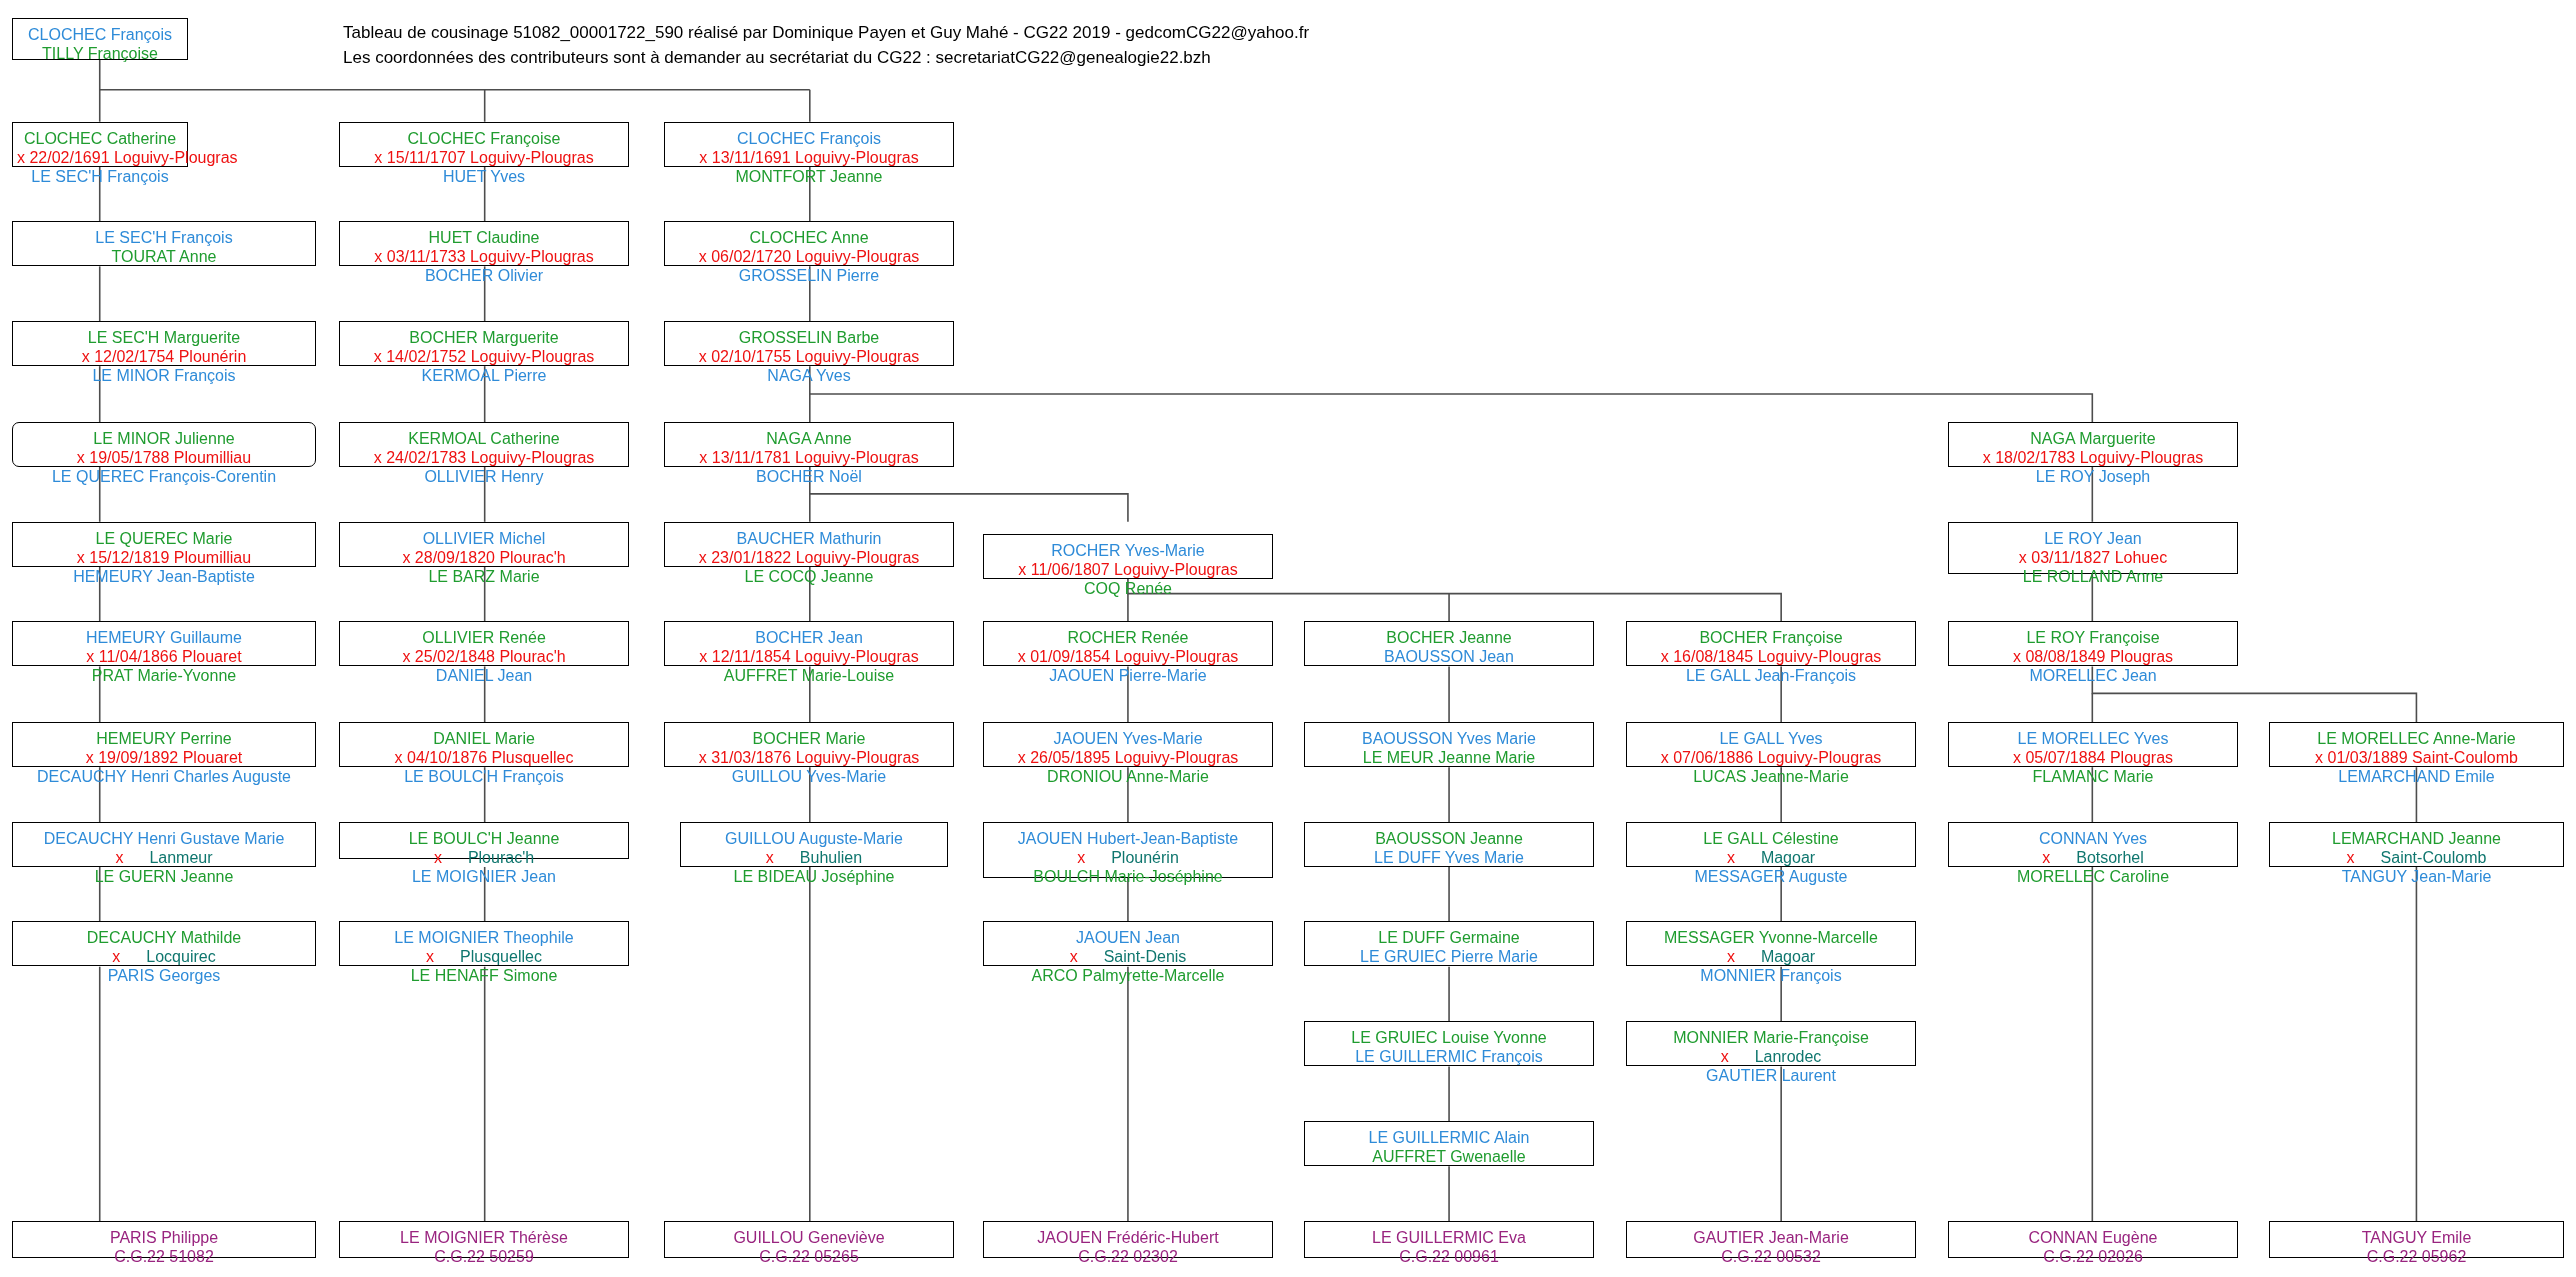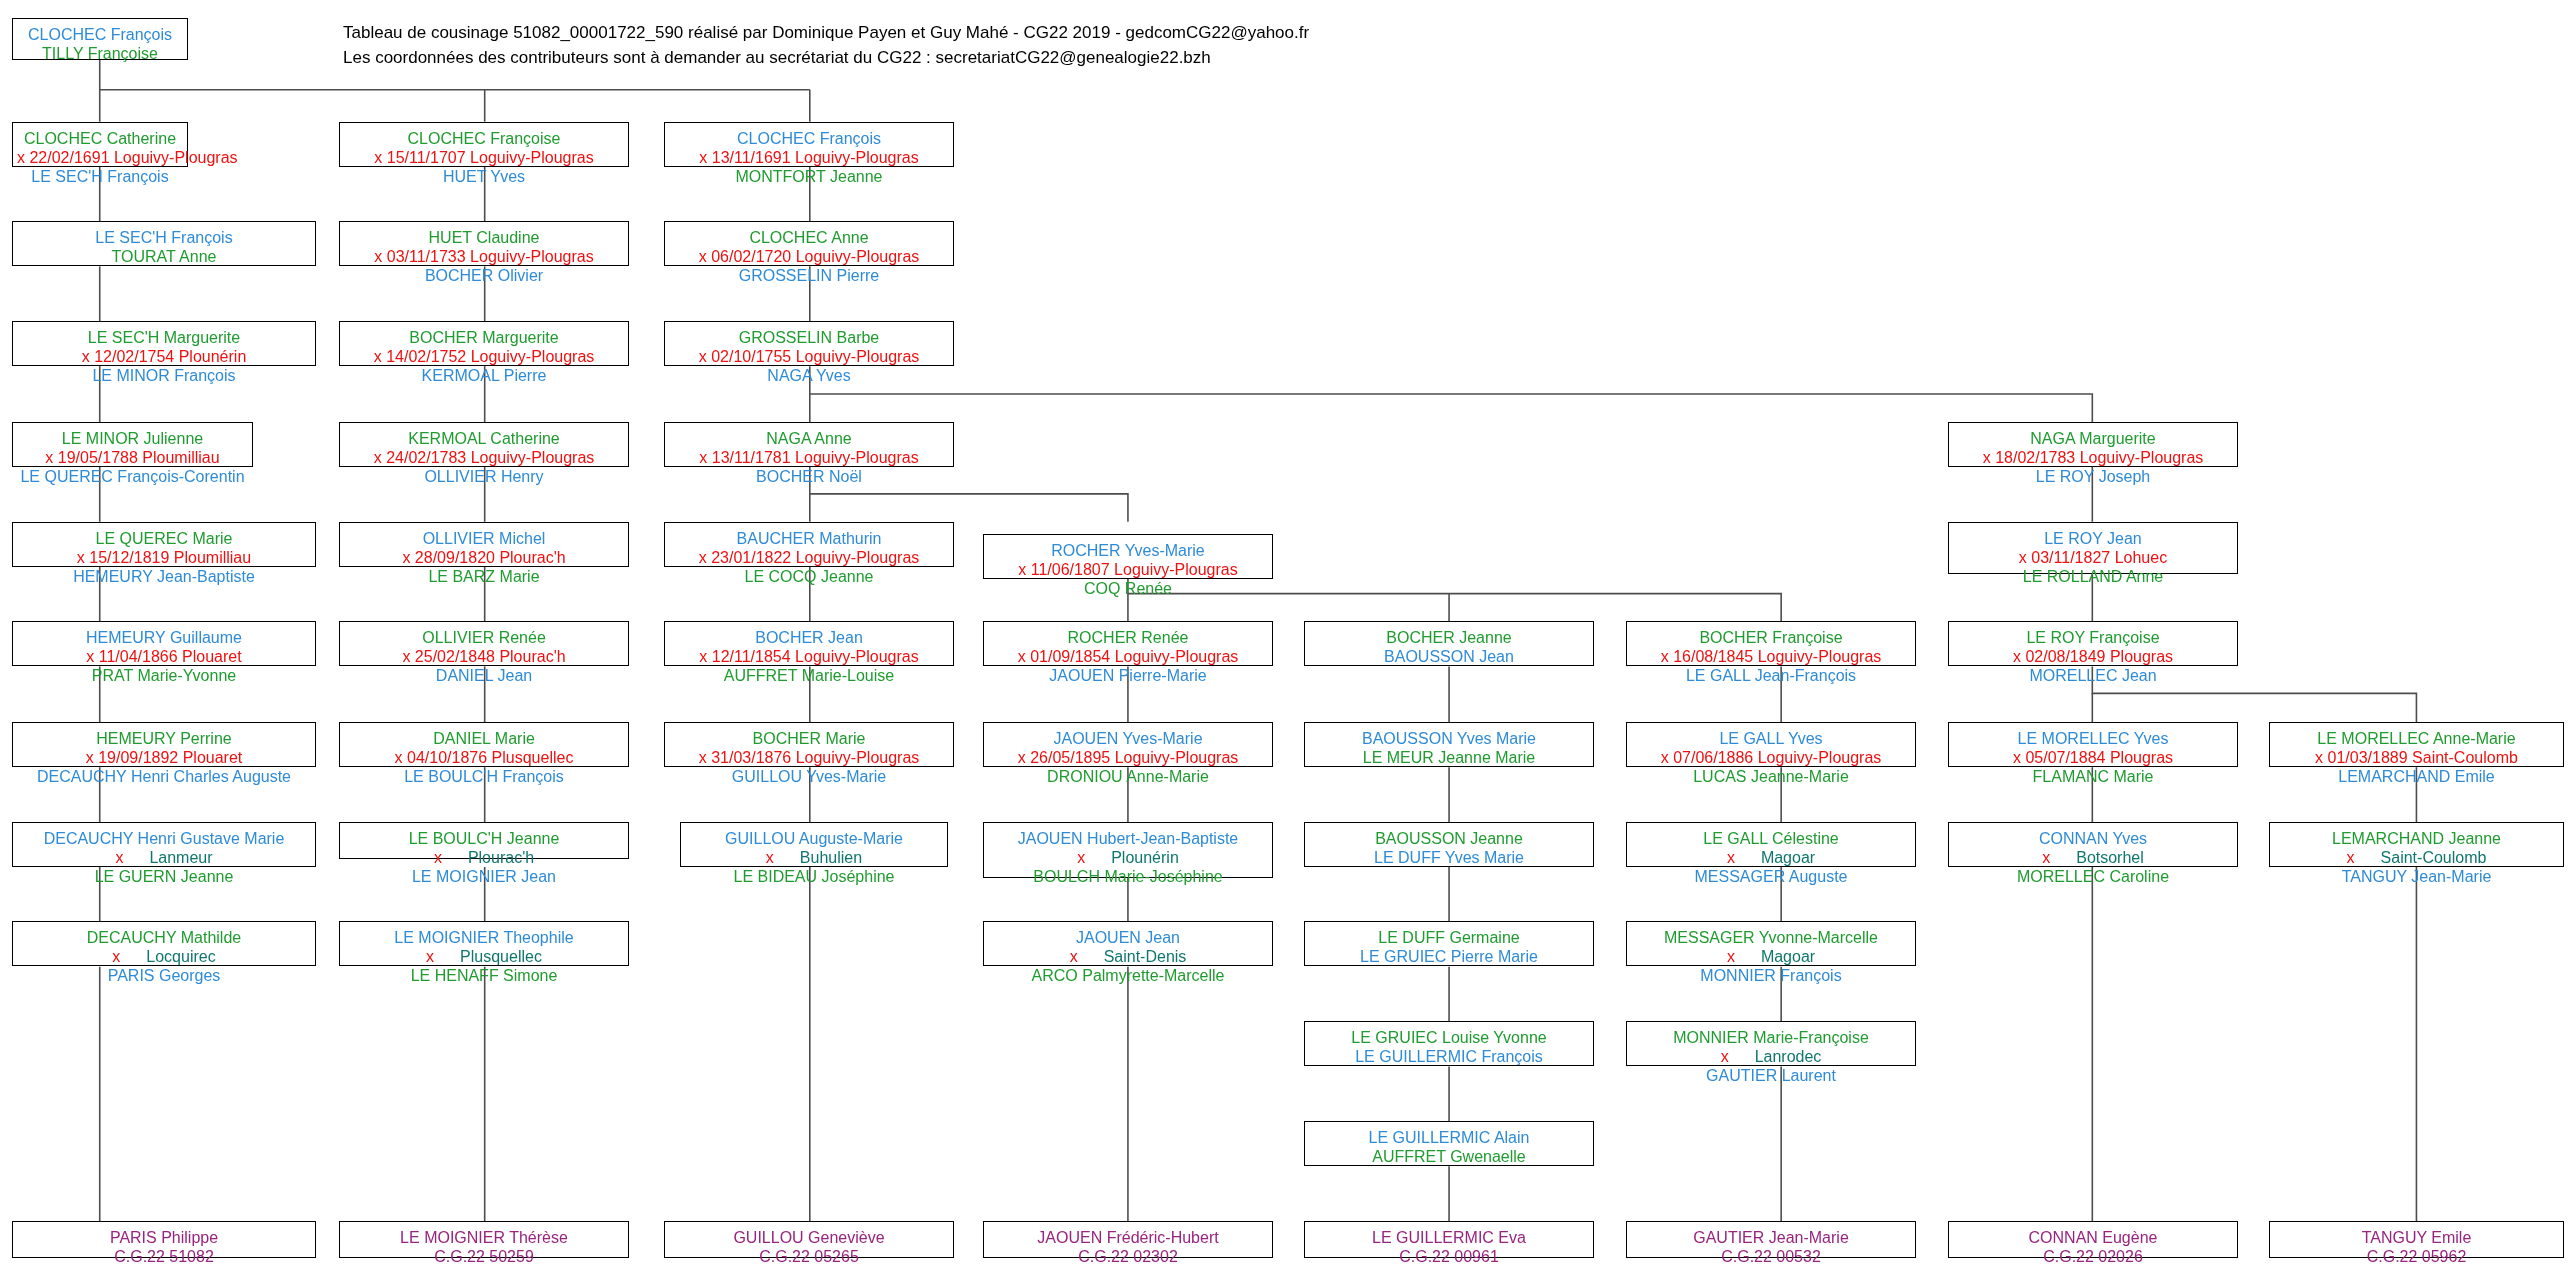--- a/index.html
+++ b/index.html
@@ -134,21 +134,21 @@
     <div class="box" style="left: 339px; top: 321px; width: 290px; height: 45px;">
       <div class="ln n-green">BOCHER Marguerite</div>
       <div class="ln n-red">x 14/02/1752 Loguivy-Plougras</div>
       <div class="ln n-blue">KERMOAL Pierre</div>
     </div>
     <div class="box" style="left: 664px; top: 321px; width: 290px; height: 45px;">
       <div class="ln n-green">GROSSELIN Barbe</div>
       <div class="ln n-red">x 02/10/1755 Loguivy-Plougras</div>
       <div class="ln n-blue">NAGA Yves</div>
     </div>
-    <div class="box" style="left: 12px; top: 422px; width: 241px; height: 45px;">
+    <div class="box" style="left: 12px; top: 422px; width: 304px; height: 45px; border-radius: 7px;">
       <div class="ln n-green">LE MINOR Julienne</div>
       <div class="ln n-red">x 19/05/1788 Ploumilliau</div>
       <div class="ln n-blue">LE QUEREC François-Corentin</div>
     </div>
     <div class="box" style="left: 339px; top: 422px; width: 290px; height: 45px;">
       <div class="ln n-green">KERMOAL Catherine</div>
       <div class="ln n-red">x 24/02/1783 Loguivy-Plougras</div>
       <div class="ln n-blue">OLLIVIER Henry</div>
     </div>
     <div class="box" style="left: 664px; top: 422px; width: 290px; height: 45px;">
@@ -211,21 +211,21 @@
       <div class="ln spacer"></div>
       <div class="ln n-blue">BAOUSSON Jean</div>
     </div>
     <div class="box" style="left: 1626px; top: 621px; width: 290px; height: 45px;">
       <div class="ln n-green">BOCHER Françoise</div>
       <div class="ln n-red">x 16/08/1845 Loguivy-Plougras</div>
       <div class="ln n-blue">LE GALL Jean-François</div>
     </div>
     <div class="box" style="left: 1948px; top: 621px; width: 290px; height: 45px;">
       <div class="ln n-green">LE ROY Françoise</div>
-      <div class="ln n-red">x 02/08/1849 Plougras</div>
+      <div class="ln n-red">x 08/08/1849 Plougras</div>
       <div class="ln n-blue">MORELLEC Jean</div>
     </div>
     <div class="box" style="left: 12px; top: 722px; width: 304px; height: 45px;">
       <div class="ln n-green">HEMEURY Perrine</div>
       <div class="ln n-red">x 19/09/1892 Plouaret</div>
       <div class="ln n-blue">DECAUCHY Henri Charles Auguste</div>
     </div>
     <div class="box" style="left: 339px; top: 722px; width: 290px; height: 45px;">
       <div class="ln n-green">DANIEL Marie</div>
       <div class="ln n-red">x 04/10/1876 Plusquellec</div>

